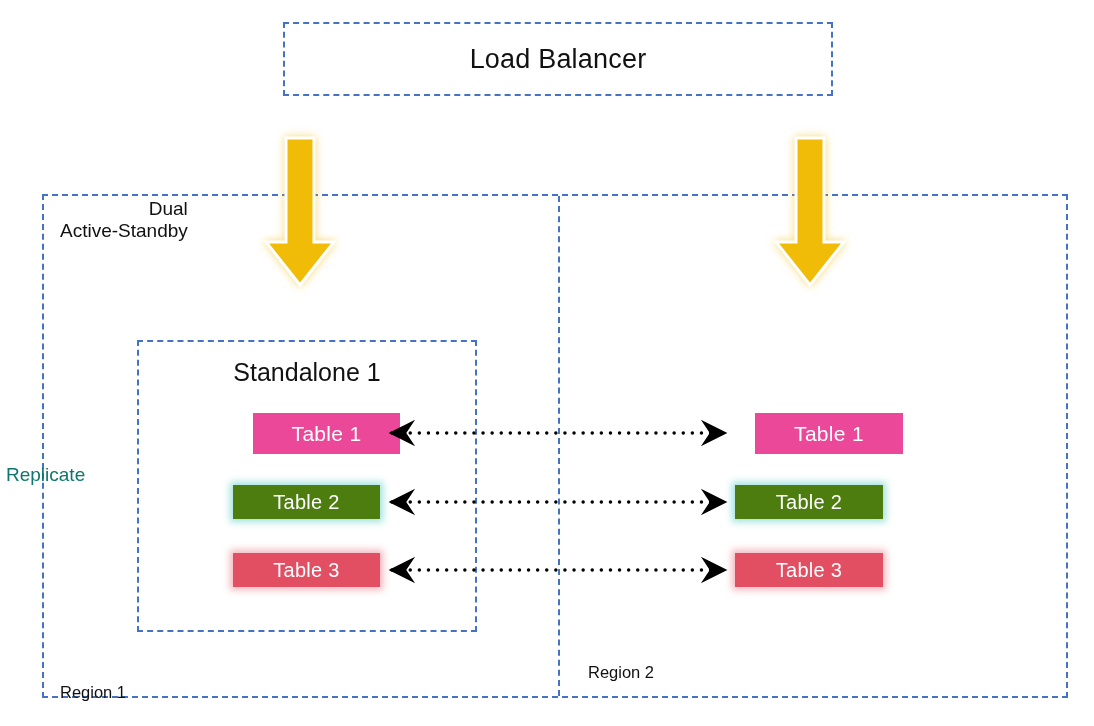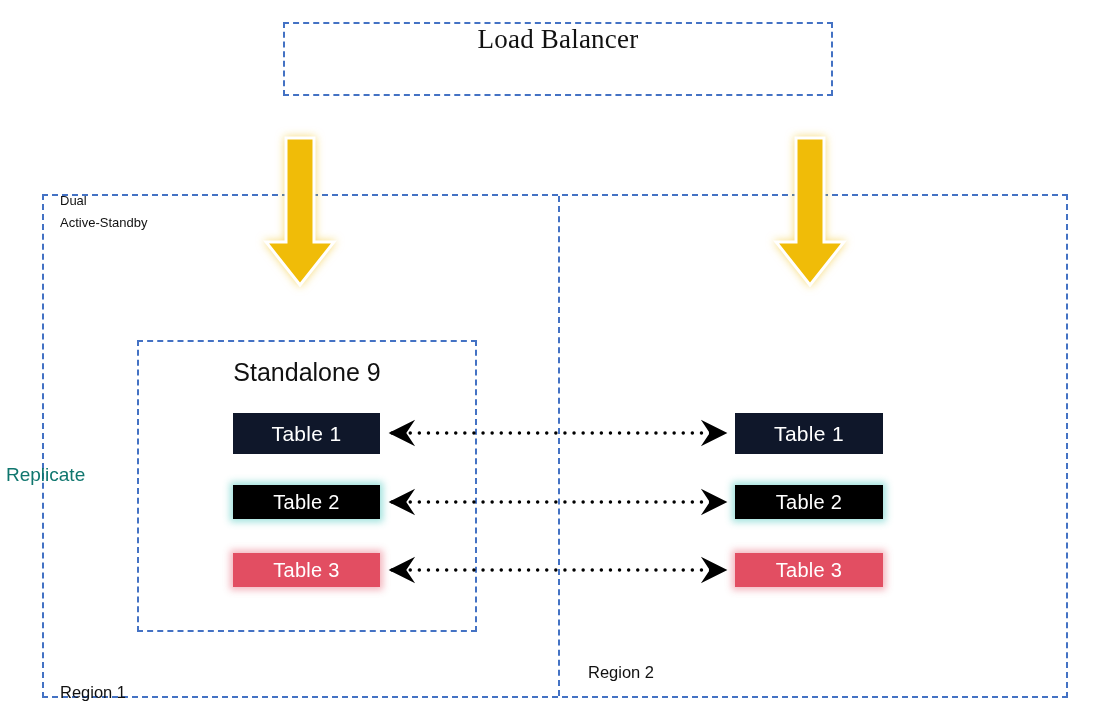--- a/index.html
+++ b/index.html
@@ -27,45 +27,45 @@
     background: transparent;
   }
 
   
   #load-balancer {
     left: 283px;
     top: 22px;
     width: 550px;
     height: 74px;
     display: flex;
-    align-items: flex-start;
+    align-items: center;
     justify-content: center;
-    font-family: Liberation Serif, serif;
   }
   #load-balancer .lb-label {
     font-size: 27px;
     color: #111111;
     letter-spacing: 0.2px;
   }
 
   
   #dual-region {
     left: 42px;
     top: 194px;
     width: 1026px;
     height: 504px;
   }
   #dual-label {
     position: absolute;
     left: 60px;
-    top: 190px;
-    font-size: 13px;
+    top: 198px;
+    font-size: 19px;
     line-height: 22px;
     color: #111111;
     white-space: pre-line;
+    text-align: right;
   }
   
   #region-divider {
     position: absolute;
     left: 558px;
     top: 196px;
     width: 0;
     height: 500px;
     border-left: 2px dashed #4472C4;
   }
@@ -104,22 +104,22 @@
   .table-chip {
     position: absolute;
     box-sizing: border-box;
     display: flex;
     align-items: center;
     justify-content: center;
     color: #ffffff;
     font-size: 21px;
     letter-spacing: 0.3px;
   }
-  .chip-t1 { background: #0f172a; }
-  .chip-t2 { background: #000000; box-shadow: 0 0 7px 3px rgba(45,191,180,0.45); }
+  .chip-t1 { background: #ec4899; margin-left: 20px; }
+  .chip-t2 { background: #4d7c0f; box-shadow: 0 0 7px 3px rgba(45,191,180,0.45); }
   .chip-t3 { background: #E24E62; box-shadow: 0 0 7px 3px rgba(226,78,98,0.42); }
 
   
   #left-table-1  { left: 233px; top: 413px; width: 147px; height: 41px; }
   #left-table-2  { left: 233px; top: 485px; width: 147px; height: 34px; font-size: 20px; }
   #left-table-3  { left: 233px; top: 553px; width: 147px; height: 34px; font-size: 20px; }
   
   #right-table-1 { left: 735px; top: 413px; width: 148px; height: 41px; }
   #right-table-2 { left: 735px; top: 485px; width: 148px; height: 34px; font-size: 20px; }
   #right-table-3 { left: 735px; top: 553px; width: 148px; height: 34px; font-size: 20px; }
@@ -168,21 +168,21 @@
   </div>
 
   <div class="dashed-box" id="dual-region"></div>
   <div id="dual-label">Dual
 Active-Standby</div>
   <div id="region-divider"></div>
   <div class="region-label" id="region-1-label">Region 1</div>
   <div class="region-label" id="region-2-label">Region 2</div>
 
   <div class="dashed-box" id="standalone-1">
-    <div class="standalone-title">Standalone 9</div>
+    <div class="standalone-title">Standalone 1</div>
   </div>
 
 
   <div class="table-chip chip-t1" id="left-table-1">Table 1</div>
   <div class="table-chip chip-t2" id="left-table-2">Table 2</div>
   <div class="table-chip chip-t3" id="left-table-3">Table 3</div>
 
   <div class="table-chip chip-t1" id="right-table-1">Table 1</div>
   <div class="table-chip chip-t2" id="right-table-2">Table 2</div>
   <div class="table-chip chip-t3" id="right-table-3">Table 3</div>

